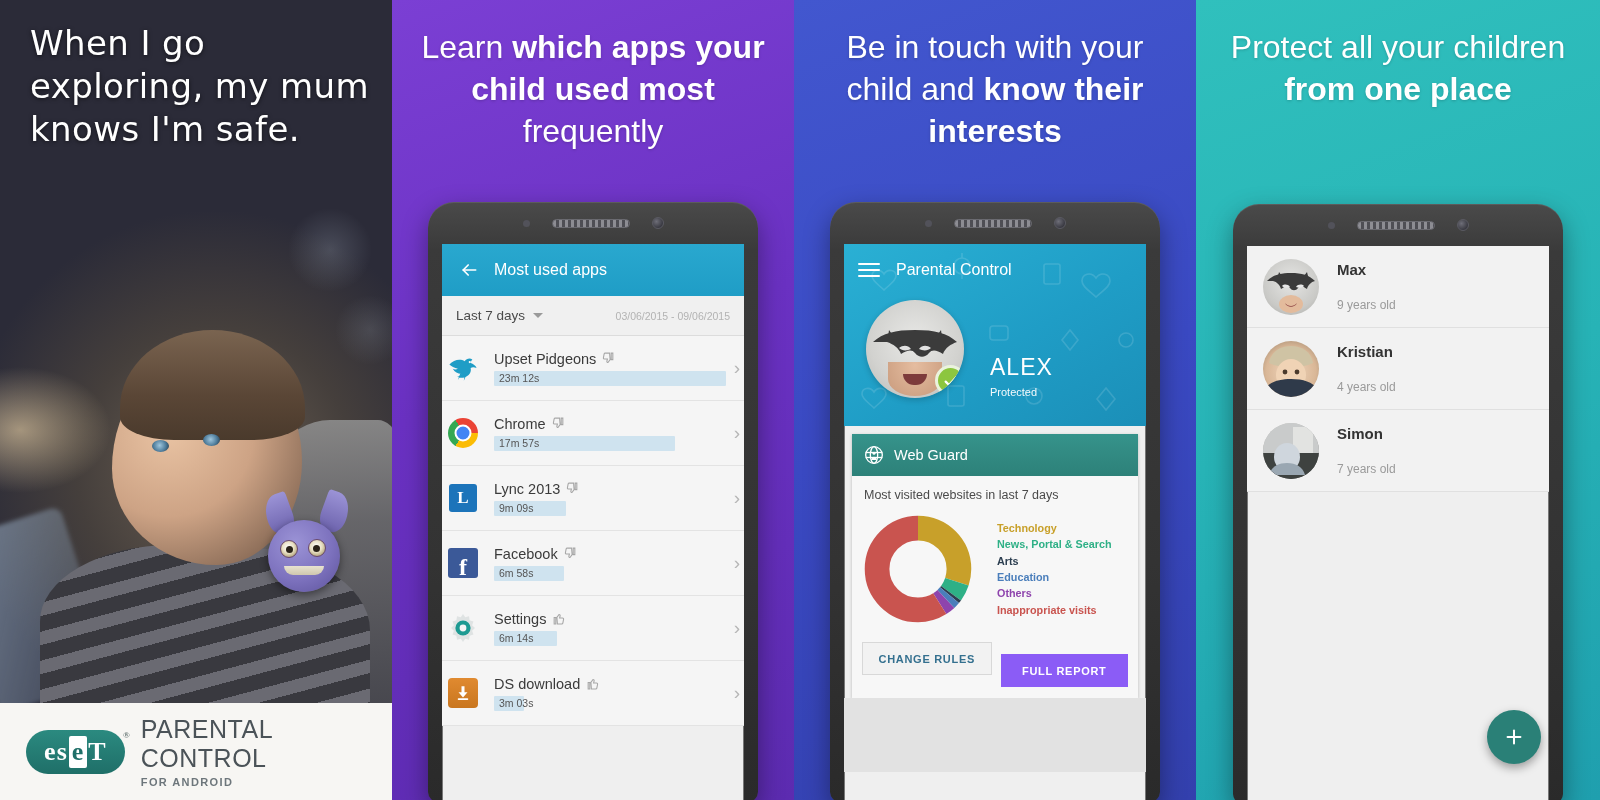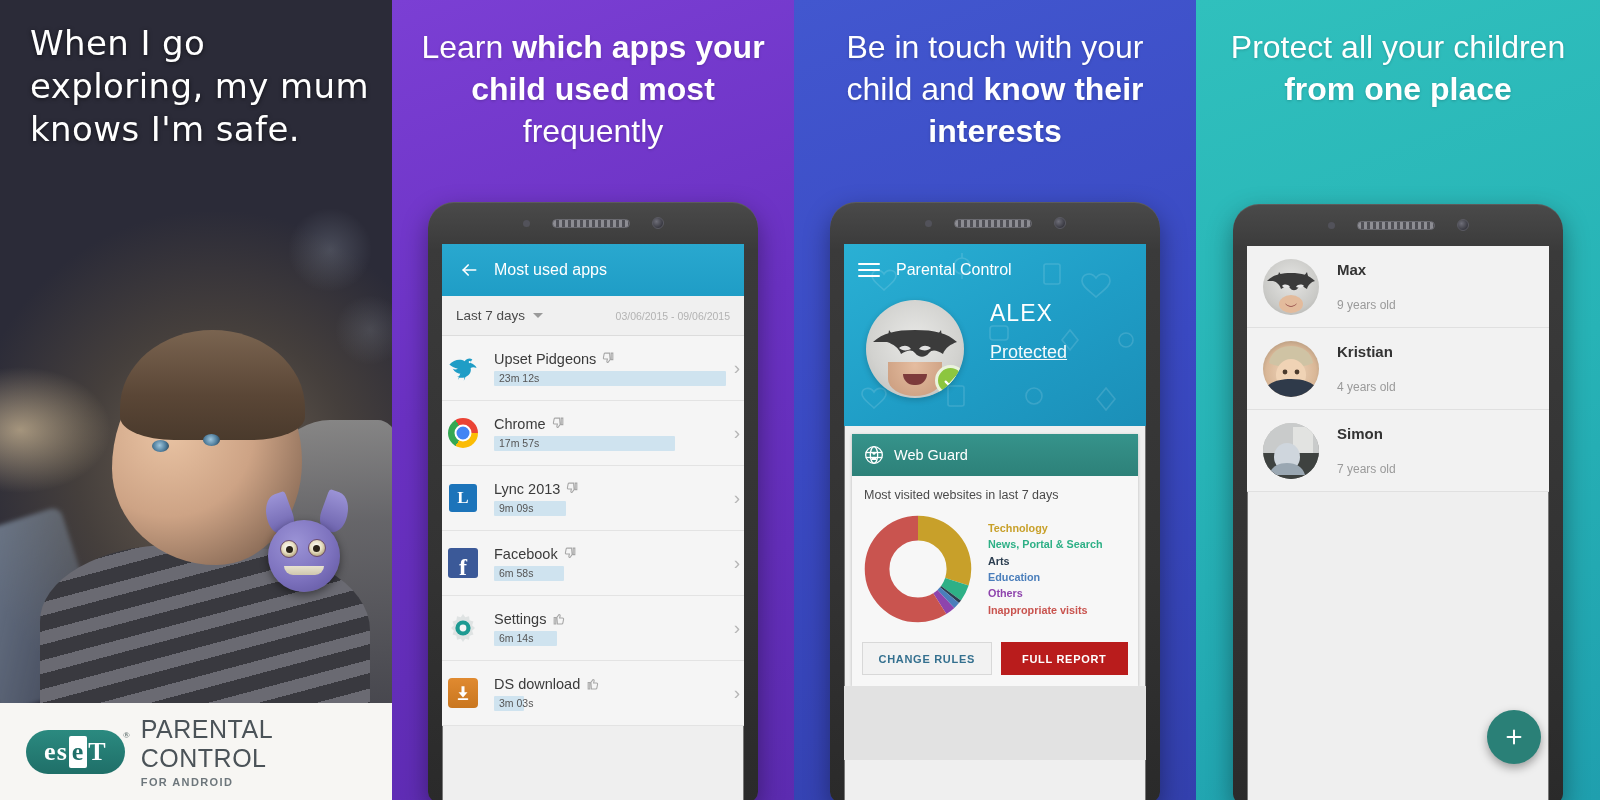--- a/index.html
+++ b/index.html
@@ -234,21 +234,21 @@
   
   .pc-hero {
     height: 182px; position: relative; overflow: hidden;
     background: linear-gradient(150deg, #2ab0d4 0%, #1f9dc6 55%, #1b8fb8 100%);
   }
   .pc-pattern { position: absolute; inset: 0; opacity: .13; }
   .pc-topbar { display: flex; align-items: center; height: 52px; padding: 0 14px; color: #fff; position: relative; z-index: 2; }
   .hamburger { width: 22px; }
   .hamburger span { display: block; height: 2px; background: #fff; margin: 4px 0; border-radius: 1px; }
   .pc-title { font-size: 16px; margin-left: 16px; }
-  .pc-profile { display: flex; align-items: flex-start; padding: 4px 0 0 22px; position: relative; z-index: 2; }
+  .pc-profile { display: flex; align-items: flex-end; padding: 4px 0 0 22px; position: relative; z-index: 2; }
   .avatar-big {
     width: 98px; height: 98px; border-radius: 50%; position: relative; overflow: hidden;
     background: radial-gradient(circle at 50% 42%, #e8e8e6 0%, #d2d2cf 60%, #b9b9b5 100%);
     box-shadow: 0 2px 6px rgba(0,0,0,.2);
   }
   .mask-face {
     position: absolute; left: 50%; top: 54%; transform: translate(-50%,-50%);
     width: 92px; height: 62px;
   }
   .chin {
@@ -260,41 +260,41 @@
     position: absolute; left: 50%; bottom: 13px; transform: translateX(-50%);
     width: 24px; height: 11px; border-radius: 0 0 14px 14px; background: #7d3b3b;
   }
   .check-badge {
     position: absolute; right: -2px; bottom: 2px; width: 31px; height: 31px; border-radius: 50%;
     background: #8cc63f; border: 3px solid #eaf3dd;
     display: flex; align-items: center; justify-content: center;
   }
   .pc-names { margin-left: 26px; color: #fff; }
   .pc-name { font-size: 23px; letter-spacing: 1px; }
-  .pc-status { font-size: 18px; margin-top: 15px; opacity: .95; text-decoration: underline; }
+  .pc-status { font-size: 11px; margin-top: 5px; opacity: .95; }
 
   .card {
     margin: 8px 8px 0; background: #f7f7f7; box-shadow: 0 1px 3px rgba(0,0,0,.22);
   }
   .card-head {
     height: 42px; background: linear-gradient(180deg, #36938b 0%, #2d8179 100%);
     display: flex; align-items: center; padding: 0 12px; color: #fff; font-size: 14.5px; gap: 10px;
   }
   .card-body { padding: 12px 12px 10px; }
   .card-caption { font-size: 12.5px; color: #4a4a4a; margin-bottom: 8px; }
-  .chart-row { display: flex; align-items: center; gap: 16px; margin-top: 13px; }
+  .chart-row { display: flex; align-items: center; gap: 25px; margin-top: 13px; }
   .donut { width: 108px; height: 108px; flex: 0 0 108px; }
   .legend { font-size: 10.8px; line-height: 16.4px; font-weight: 700; }
   .btn-row { display: flex; gap: 9px; padding: 9px 10px 11px; background: #f7f7f7; }
   .btn {
     flex: 1; height: 33px; display: flex; align-items: center; justify-content: center;
     font-size: 11px; font-weight: 700; letter-spacing: .7px;
   }
   .btn-outline { background: #f2f2f2; border: 1px solid #d8d8d8; color: #34708f; }
-  .btn-filled { background: #b91c1c; color: #ffffff; }
+  .btn-filled { background: #8b5cf6; color: #ffffff; margin-top: 12px; }
   .card-tail { height: 74px; background: #e2e2e2; }
 
   
   .child-row {
     height: 82px; background: #f2f2f2; border-bottom: 1px solid #e0e0e0;
     display: flex; align-items: center; padding: 0 16px;
   }
   .avatar-sm {
     width: 56px; height: 56px; border-radius: 50%; margin-right: 18px; position: relative; overflow: hidden;
     flex: 0 0 56px;

